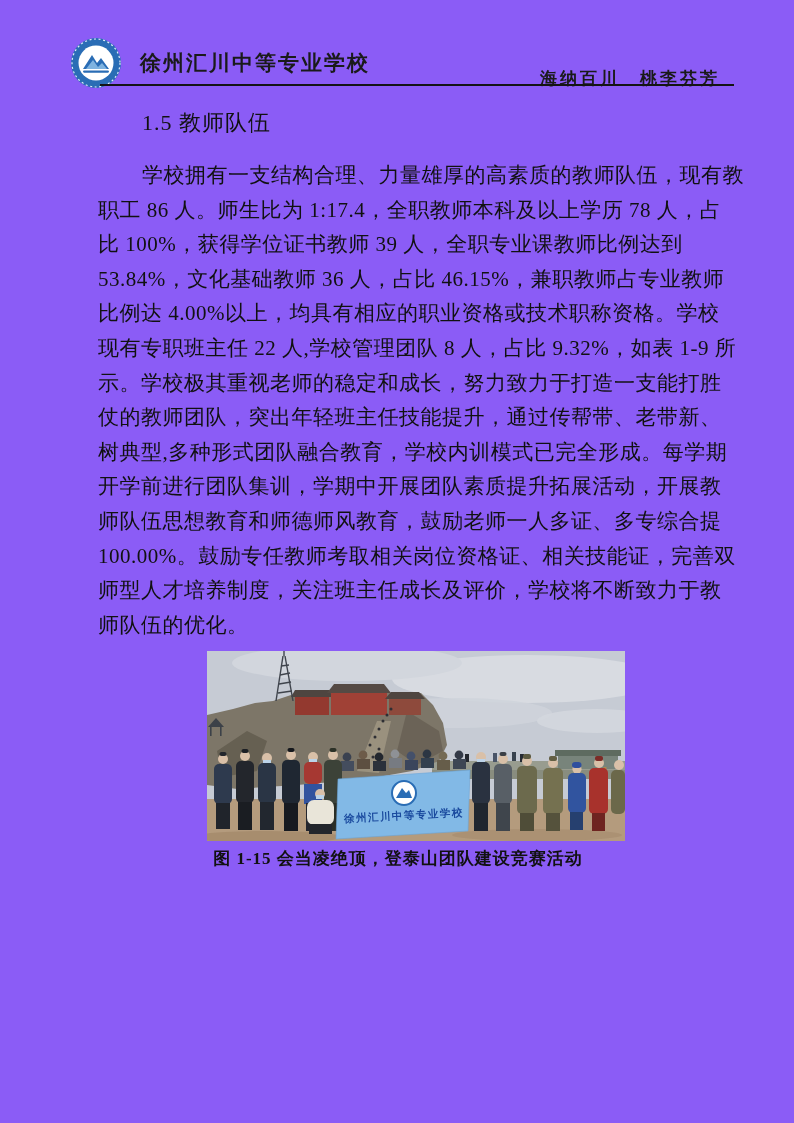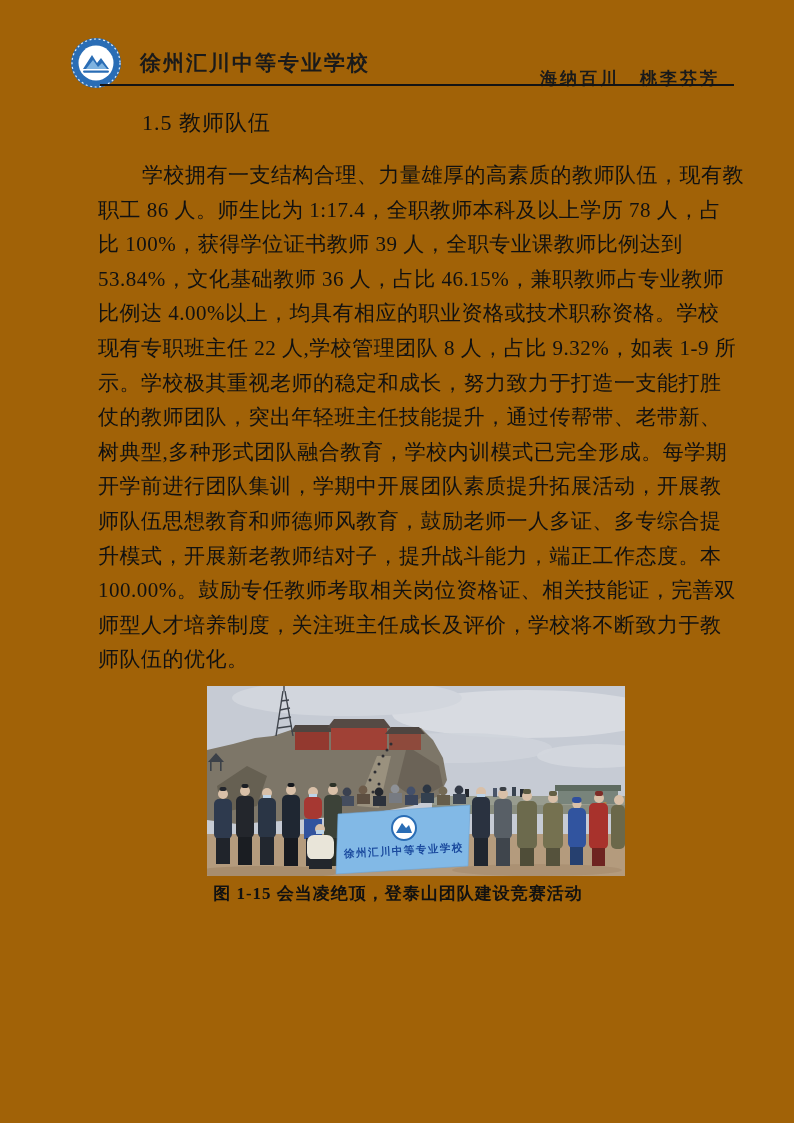--- a/index.html
+++ b/index.html
@@ -1,17 +1,17 @@
 <!DOCTYPE html>
 <html><head>
 <meta charset="utf-8">
 <style>
   html,body{margin:0;padding:0;background:#888;}
   .page{
-    position:relative;width:794px;height:1123px;margin:0 auto;background:#a16207;
+    position:relative;width:794px;height:1123px;margin:0 auto;background:#8b5cf6;
     font-family:"Liberation Serif","DejaVu Serif",serif;color:#111;overflow:hidden;
   }
   
   .hdr-logo{position:absolute;left:70px;top:37px;width:52px;height:52px;}
   .hdr-name{position:absolute;left:140px;top:49px;font-size:21px;font-weight:700;letter-spacing:2px;color:#1a1a1a;}
   .hdr-motto{position:absolute;left:540px;top:67px;font-size:17px;font-weight:700;letter-spacing:3px;color:#1a1a1a;white-space:nowrap;}
   .hdr-rule{position:absolute;left:100px;top:84px;width:634px;height:2px;background:#141414;}
   
   .content{position:absolute;left:98px;top:104px;width:600px;}
   .sec-heading{margin:4px 0 8px 44px;font-size:22px;font-weight:400;letter-spacing:1px;}
@@ -67,21 +67,20 @@
       <div class="bline">职工 86 人。师生比为 1:17.4，全职教师本科及以上学历 78 人，占</div>
       <div class="bline short">比 100%，获得学位证书教师 39 人，全职专业课教师比例达到</div>
       <div class="bline">53.84%，文化基础教师 36 人，占比 46.15%，兼职教师占专业教师</div>
       <div class="bline">比例达 4.00%以上，均具有相应的职业资格或技术职称资格。学校</div>
       <div class="bline">现有专职班主任 22 人,学校管理团队 8 人，占比 9.32%，如表 1-9 所</div>
       <div class="bline">示。学校极其重视老师的稳定和成长，努力致力于打造一支能打胜</div>
       <div class="bline">仗的教师团队，突出年轻班主任技能提升，通过传帮带、老带新、</div>
       <div class="bline">树典型,多种形式团队融合教育，学校内训模式已完全形成。每学期</div>
       <div class="bline">开学前进行团队集训，学期中开展团队素质提升拓展活动，开展教</div>
       <div class="bline">师队伍思想教育和师德师风教育，鼓励老师一人多证、多专综合提</div>
-      <div class="bline">升模式，开展新老教师结对子，提升战斗能力，端正工作态度。本</div>
       <div class="bline">100.00%。鼓励专任教师考取相关岗位资格证、相关技能证，完善双</div>
       <div class="bline">师型人才培养制度，关注班主任成长及评价，学校将不断致力于教</div>
       <div class="bline short">师队伍的优化。</div>
     </div>
 
     <figure>
 
       <svg class="photo" viewBox="0 0 418 190">
 
         <rect width="418" height="190" fill="#c6cbd4"></rect>

